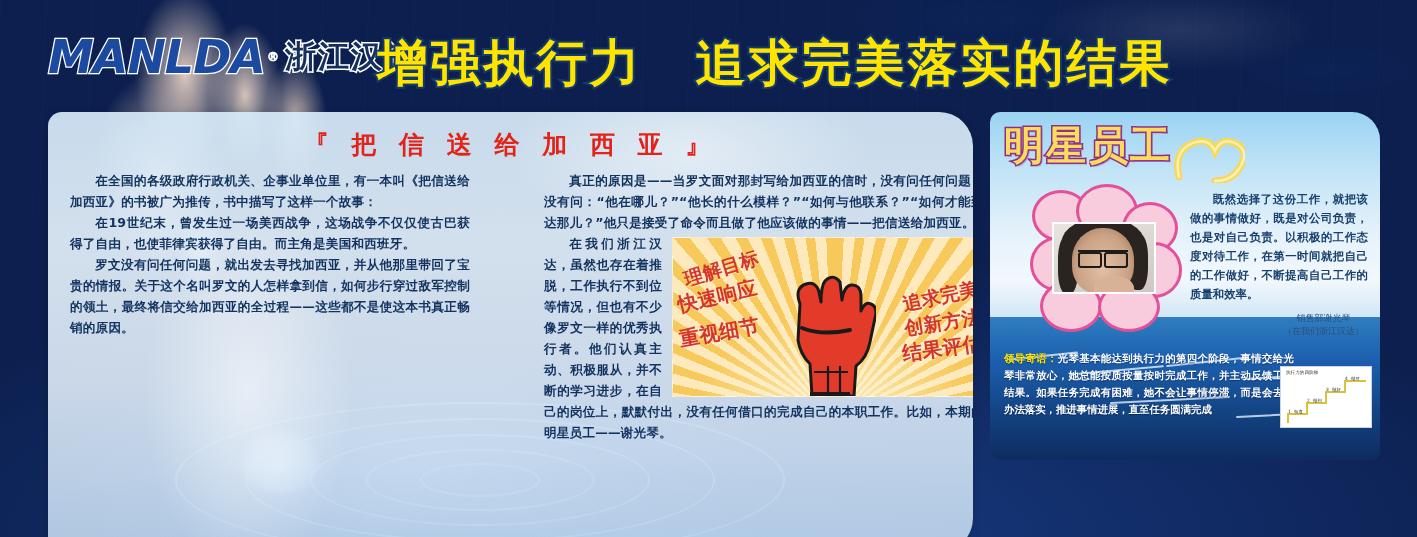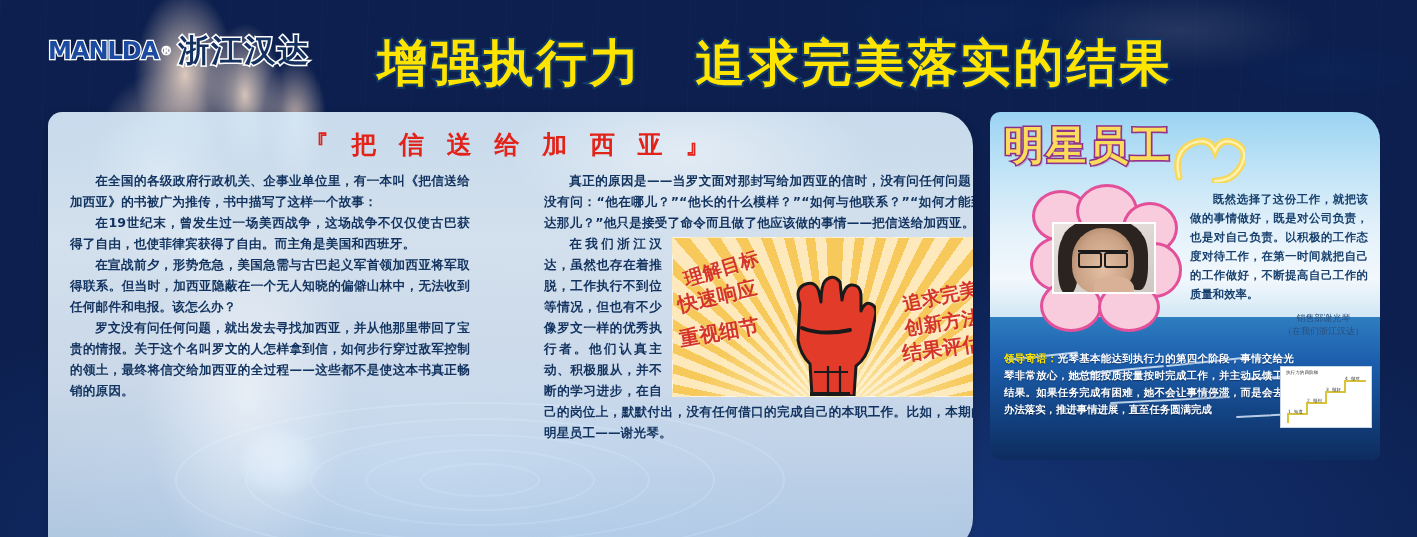--- a/index.html
+++ b/index.html
@@ -28,21 +28,21 @@
       radial-gradient(ellipse 52px 100px at 205px 95px, rgba(252,228,208,.9), rgba(235,200,175,0) 72%),
       radial-gradient(ellipse 44px 86px at 255px 120px, rgba(250,222,200,.82), rgba(235,200,175,0) 72%),
       radial-gradient(ellipse 95px 140px at 120px 175px, rgba(248,222,205,.85), rgba(235,200,175,0) 74%),
       radial-gradient(ellipse 34px 58px at 160px 250px, rgba(225,240,255,.85), rgba(225,240,255,0) 72%);}
   .drop{position:absolute;left:225px;top:420px;width:110px;height:95px;pointer-events:none;
     background:radial-gradient(ellipse 55px 46px at 50% 45%, rgba(255,255,255,.95), rgba(205,228,250,.55) 55%, rgba(160,200,240,0) 78%);
     border-radius:50%;}
 
   
   .logo{position:absolute;left:48px;top:30px;display:flex;align-items:center;gap:6px;}
-  .logo-mark{font-size:24px;font-weight:bold;letter-spacing:-1px;
+  .logo-mark{font-size:46px;font-weight:bold;font-style:italic;letter-spacing:-1px;
     color:#1b4aa0;-webkit-text-stroke:2.5px #ffffff;paint-order:stroke fill;
     text-shadow:0 0 0 #fff;}
   .logo-reg{font-size:12px;color:#1b4aa0;vertical-align:super;margin-left:-4px;-webkit-text-stroke:1px #fff;}
   .logo-cn{font-size:31px;font-weight:bold;color:#14305f;-webkit-text-stroke:3px #ffffff;paint-order:stroke fill;letter-spacing:2px;}
   .headline{position:absolute;left:345px;top:30px;width:860px;text-align:center;
     font-size:50px;font-weight:bold;letter-spacing:3px;color:#ffe400;
     -webkit-text-stroke:4px #123a6b;paint-order:stroke fill;white-space:pre;}
 
   
   .panel-left{position:absolute;left:48px;top:112px;width:925px;height:440px;
@@ -138,21 +138,20 @@
 
   <div class="headline">增强执行力　追求完美落实的结果</div>
 
   <div class="panel-left">
     <div class="glass"></div>
     <div class="subtitle">『 把 信 送 给 加 西 亚 』</div>
 
     <div class="col" id="colA">
       <p>在全国的各级政府行政机关、企事业单位里，有一本叫《把信送给加西亚》的书被广为推传，书中描写了这样一个故事：</p>
       <p>在19世纪末，曾发生过一场美西战争，这场战争不仅仅使古巴获得了自由，也使菲律宾获得了自由。而主角是美国和西班牙。</p>
-      <p>在宣战前夕，形势危急，美国急需与古巴起义军首领加西亚将军取得联系。但当时，加西亚隐蔽在一个无人知晓的偏僻山林中，无法收到任何邮件和电报。该怎么办？</p>
       <p>罗文没有问任何问题，就出发去寻找加西亚，并从他那里带回了宝贵的情报。关于这个名叫罗文的人怎样拿到信，如何步行穿过敌军控制的领土，最终将信交给加西亚的全过程——这些都不是使这本书真正畅销的原因。</p>
     </div>
 
     <div class="col" id="colB">
       <p>真正的原因是——当罗文面对那封写给加西亚的信时，没有问任何问题，没有问：“他在哪儿？”“他长的什么模样？”“如何与他联系？”“如何才能到达那儿？”他只是接受了命令而且做了他应该做的事情——把信送给加西亚。</p>
       <div class="flow">
         <div class="fist-figure">
           <div class="wash"></div>
           <svg class="fist" viewBox="0 0 96 142">
             <path d="M20 50 q-6 -16 6 -20 q10 -3 13 8 l2 10 q0 -16 4 -21 q8 -8 15 1 l2 18 q2 -14 9 -15 q9 -1 10 10 l0 16 q4 -10 10 -7 q7 3 4 14 l-5 24 q-3 16 -14 24 l-2 30 l-42 0 l-2 -32 q-10 -10 -12 -24 z" fill="#e23b2a" stroke="#1a1a1a" stroke-width="3" stroke-linejoin="round"></path>

